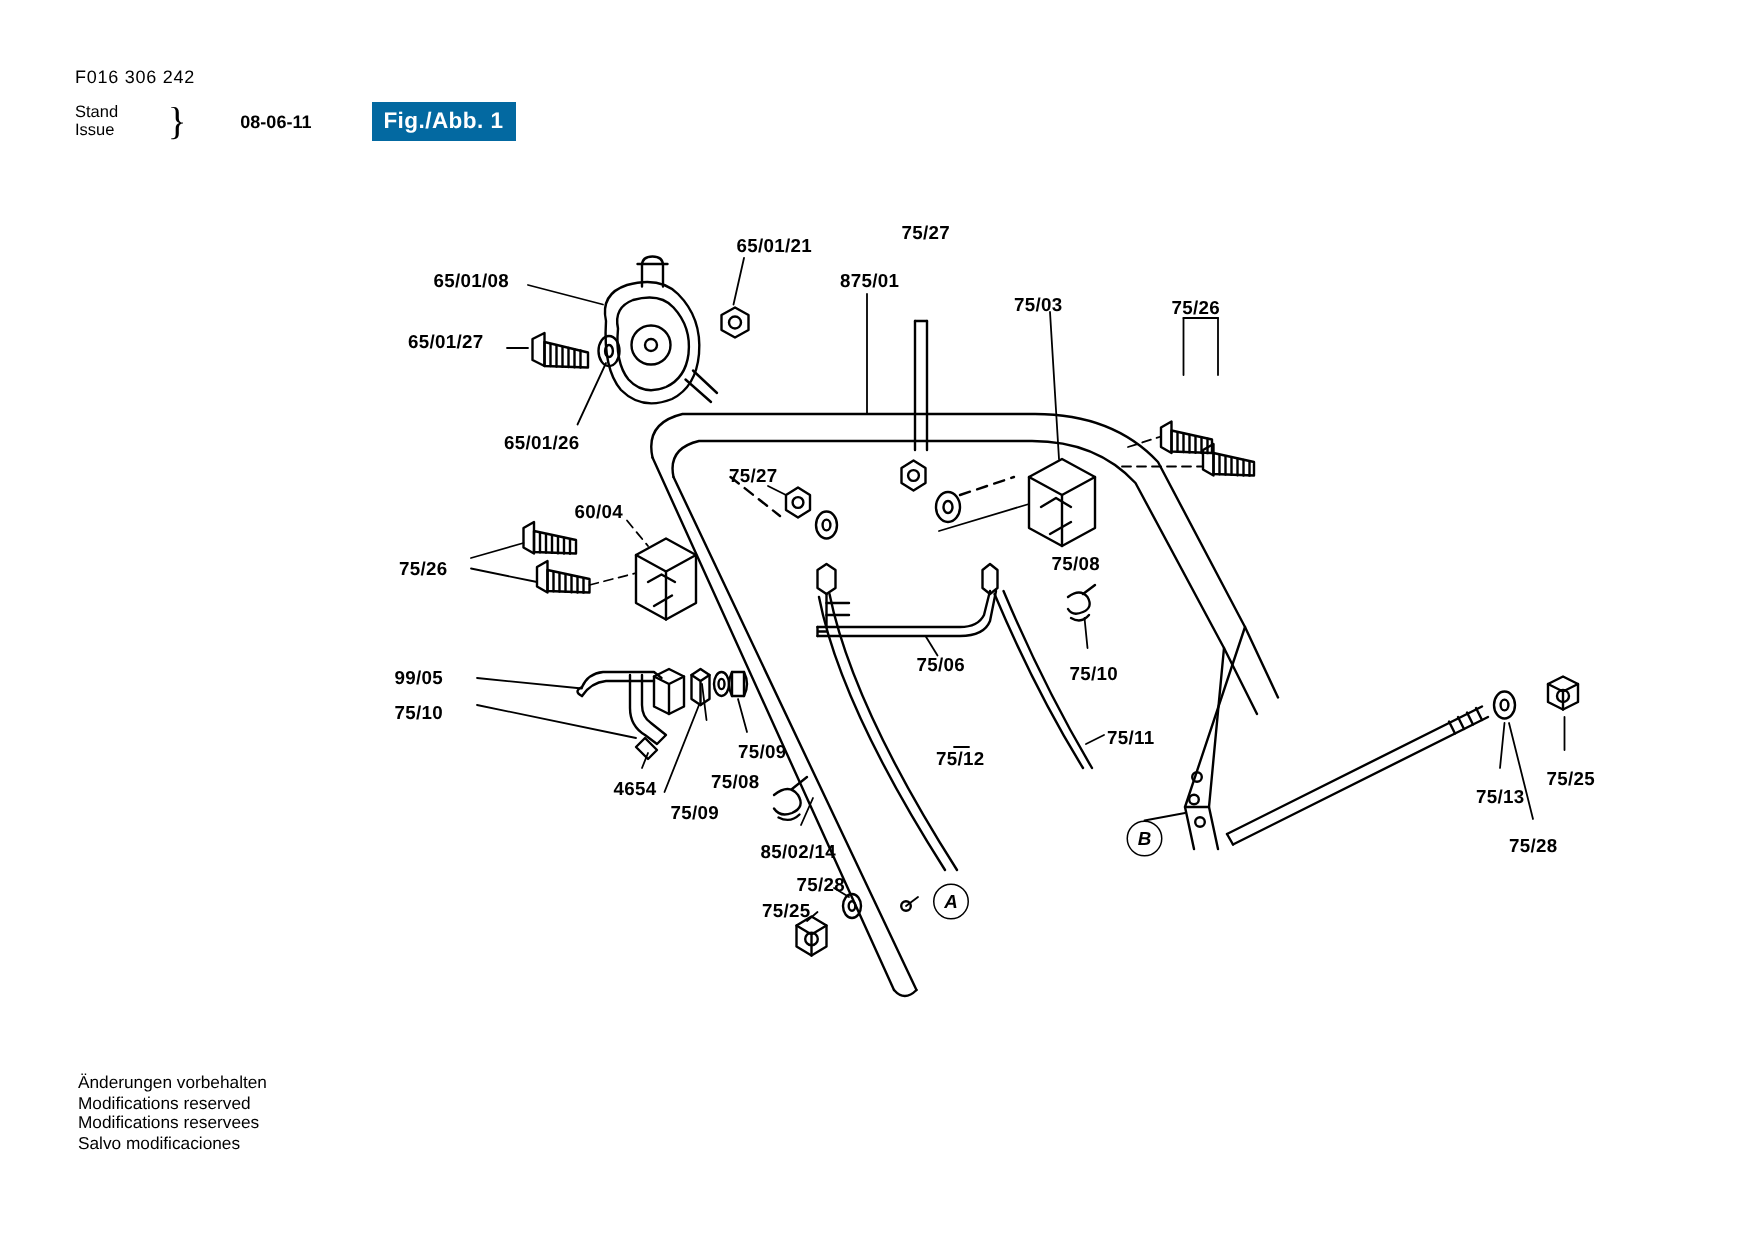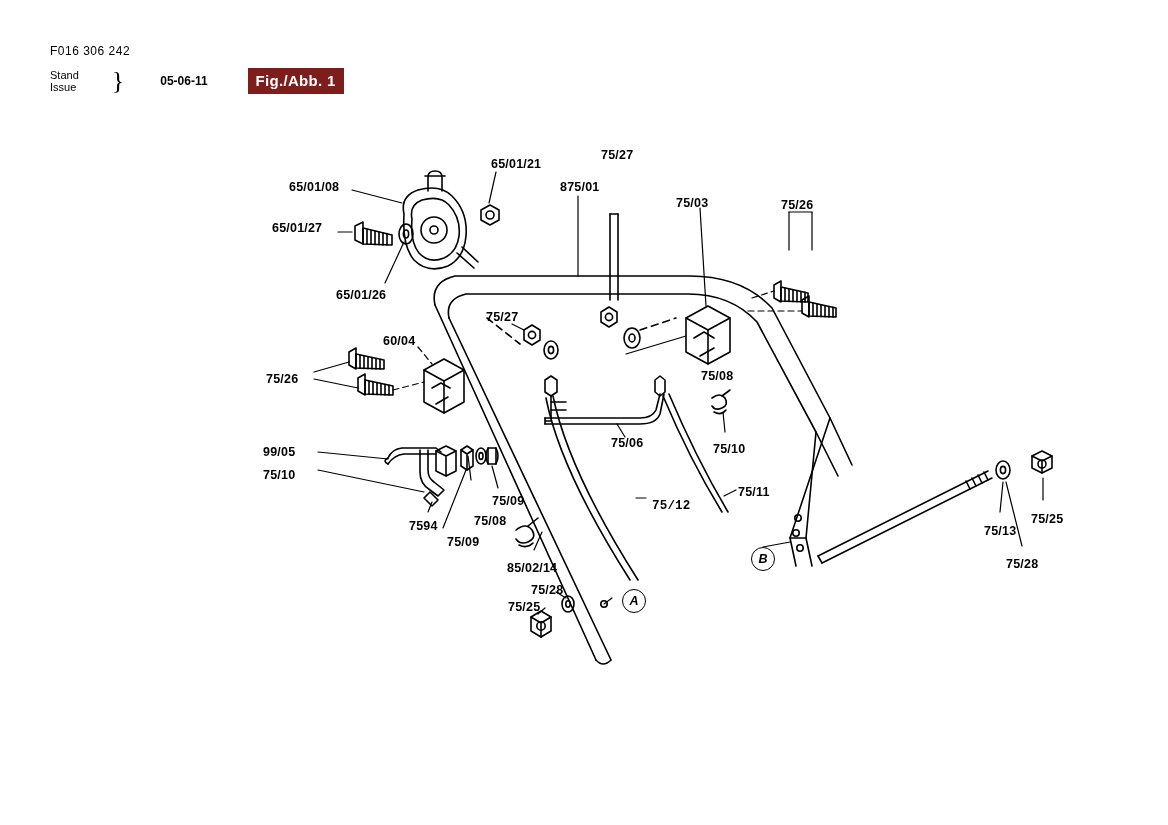--- a/index.html
+++ b/index.html
@@ -44,21 +44,21 @@
     margin-left: 1px;
     margin-right: 4px;
     font-family: "Liberation Serif", serif;
   }
   .stand-date {
     font-size: 12px;
     font-weight: bold;
     margin-right: 8px;
   }
   .fig-badge {
-    background: #7f1d1d;
+    background: #0369a1;
     color: #ffffff;
     font-weight: bold;
     font-size: 15px;
     padding: 4px 8px 5px 8px;
     letter-spacing: 0.3px;
   }
   .footer {
     position: absolute;
     left: 52px;
     top: 716px;
@@ -101,21 +101,21 @@
 <div id="page">
 
   <div class="hdr-code">F016 306 242</div>
 
   <div class="stand-block">
     <div class="stand-words">
       <div>Stand</div>
       <div>Issue</div>
     </div>
     <div class="brace">}</div>
-    <div class="stand-date">05-06-11</div>
+    <div class="stand-date">08-06-11</div>
     <div class="fig-badge">Fig./Abb. 1</div>
   </div>
 
   <svg id="art" viewBox="0 0 1168 825">
     <g fill="none" stroke="#000" stroke-width="1.6" stroke-linecap="round" stroke-linejoin="round">
 
       <path d="M435 305 Q430 282 455 276 L690 276 Q742 276 772 308 L830 418 L852 465"></path>
       <path d="M449 318 Q445 299 466 294 L688 294 Q731 294 757 322 L816 432 L838 476"></path>
 
       <path d="M435 305 L596 660"></path>
@@ -293,28 +293,34 @@
   <div class="label" style="left:486px; top:310px;">75/27</div>
   <div class="label" style="left:383px; top:334px;">60/04</div>
   <div class="label" style="left:266px; top:372px;">75/26</div>
   <div class="label" style="left:701px; top:369px;">75/08</div>
   <div class="label" style="left:611px; top:436px;">75/06</div>
   <div class="label" style="left:713px; top:442px;">75/10</div>
   <div class="label" style="left:263px; top:445px;">99/05</div>
   <div class="label" style="left:263px; top:468px;">75/10</div>
   <div class="label" style="left:492px; top:494px;">75/09</div>
   <div class="label" style="left:738px; top:485px;">75/11</div>
-  <div class="label" style="left:652px; top:499px;font-family:Liberation Mono, monospace;">75/12</div>
+  <div class="label" style="left:624px; top:499px;">75/12</div>
   <div class="label" style="left:474px; top:514px;">75/08</div>
-  <div class="label" style="left:409px; top:519px;">7594</div>
+  <div class="label" style="left:409px; top:519px;">4654</div>
   <div class="label" style="left:447px; top:535px;">75/09</div>
   <div class="label" style="left:984px; top:524px;">75/13</div>
   <div class="label" style="left:1031px; top:512px;">75/25</div>
   <div class="label" style="left:1006px; top:557px;">75/28</div>
   <div class="label" style="left:507px; top:561px;">85/02/14</div>
   <div class="label" style="left:531px; top:583px;">75/28</div>
   <div class="label" style="left:508px; top:600px;">75/25</div>
 
   <div class="circ-ref" style="left:622px; top:589px;">A</div>
   <div class="circ-ref" style="left:751px; top:547px;">B</div>
 
+  <div class="footer">
+    <div>Änderungen vorbehalten</div>
+    <div>Modifications reserved</div>
+    <div>Modifications reservees</div>
+    <div>Salvo modificaciones</div>
+  </div>
 
 </div>
 
 </body></html>

